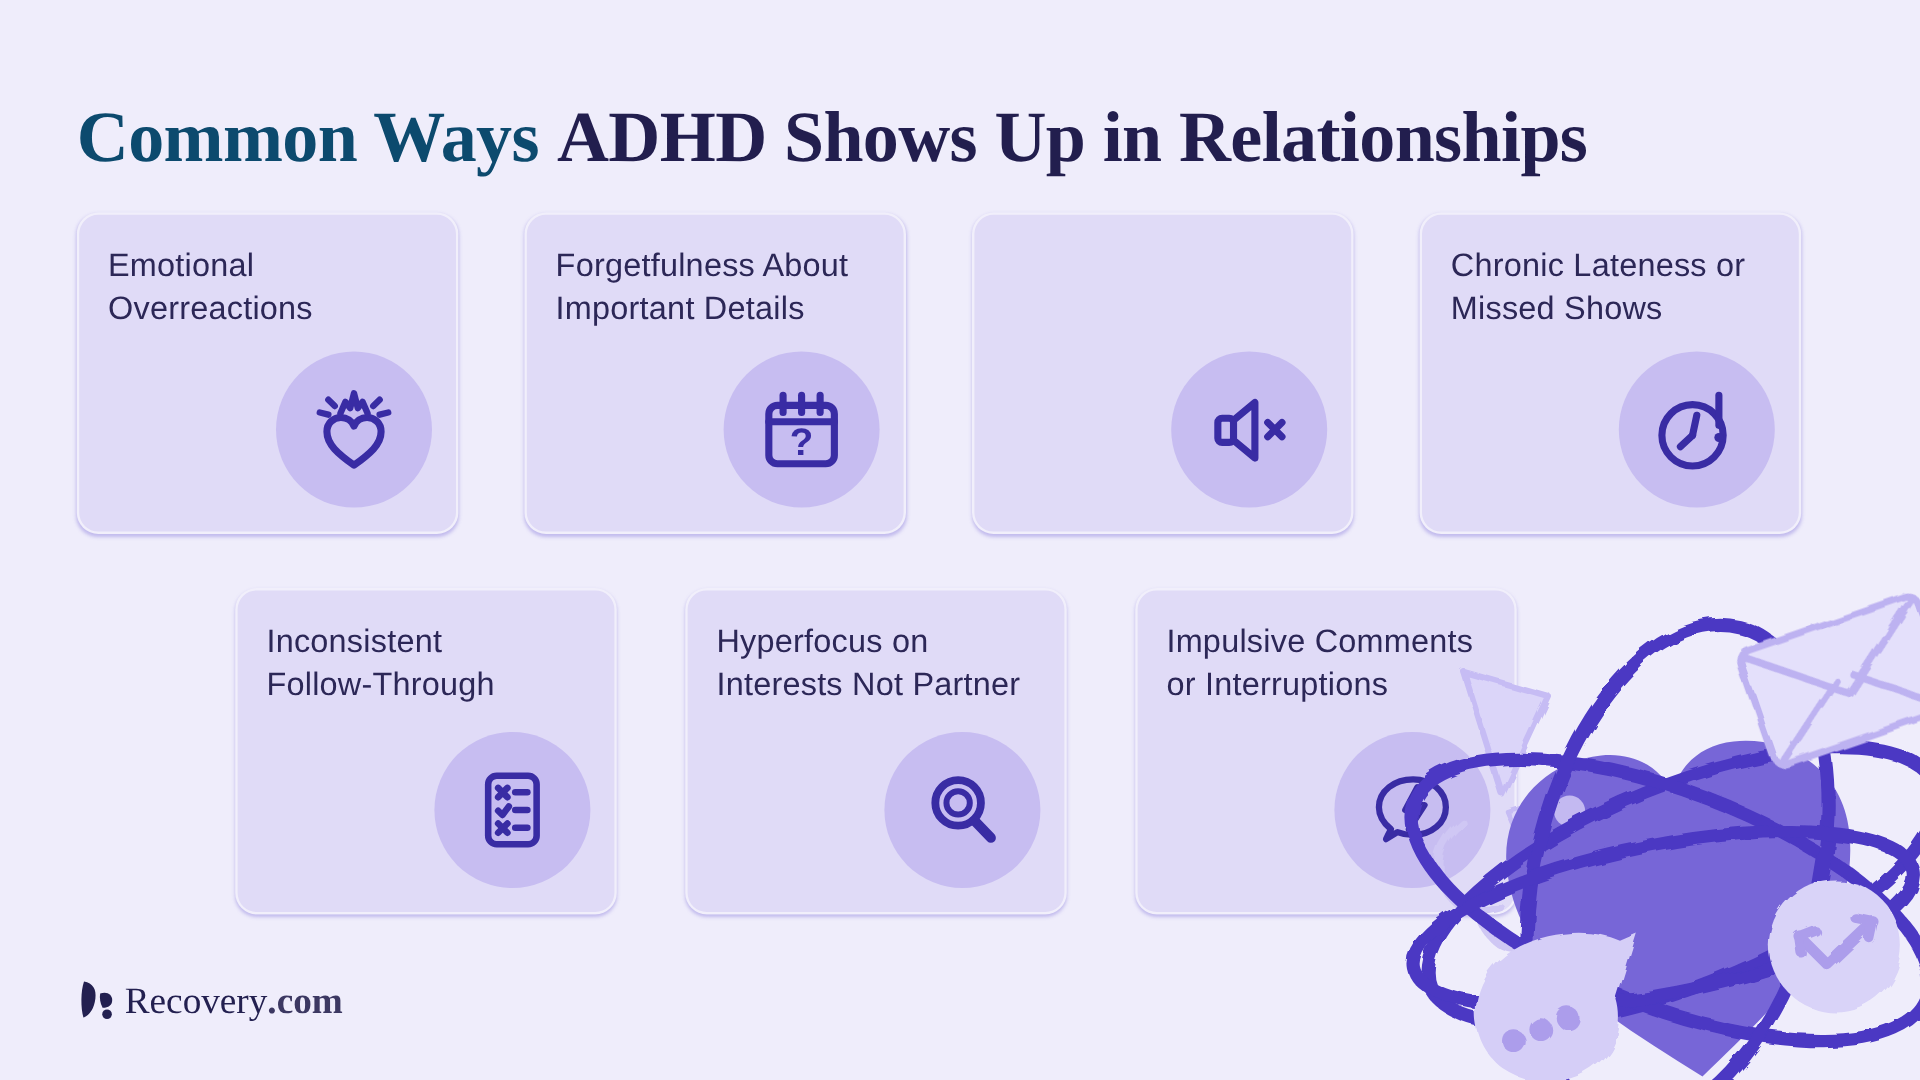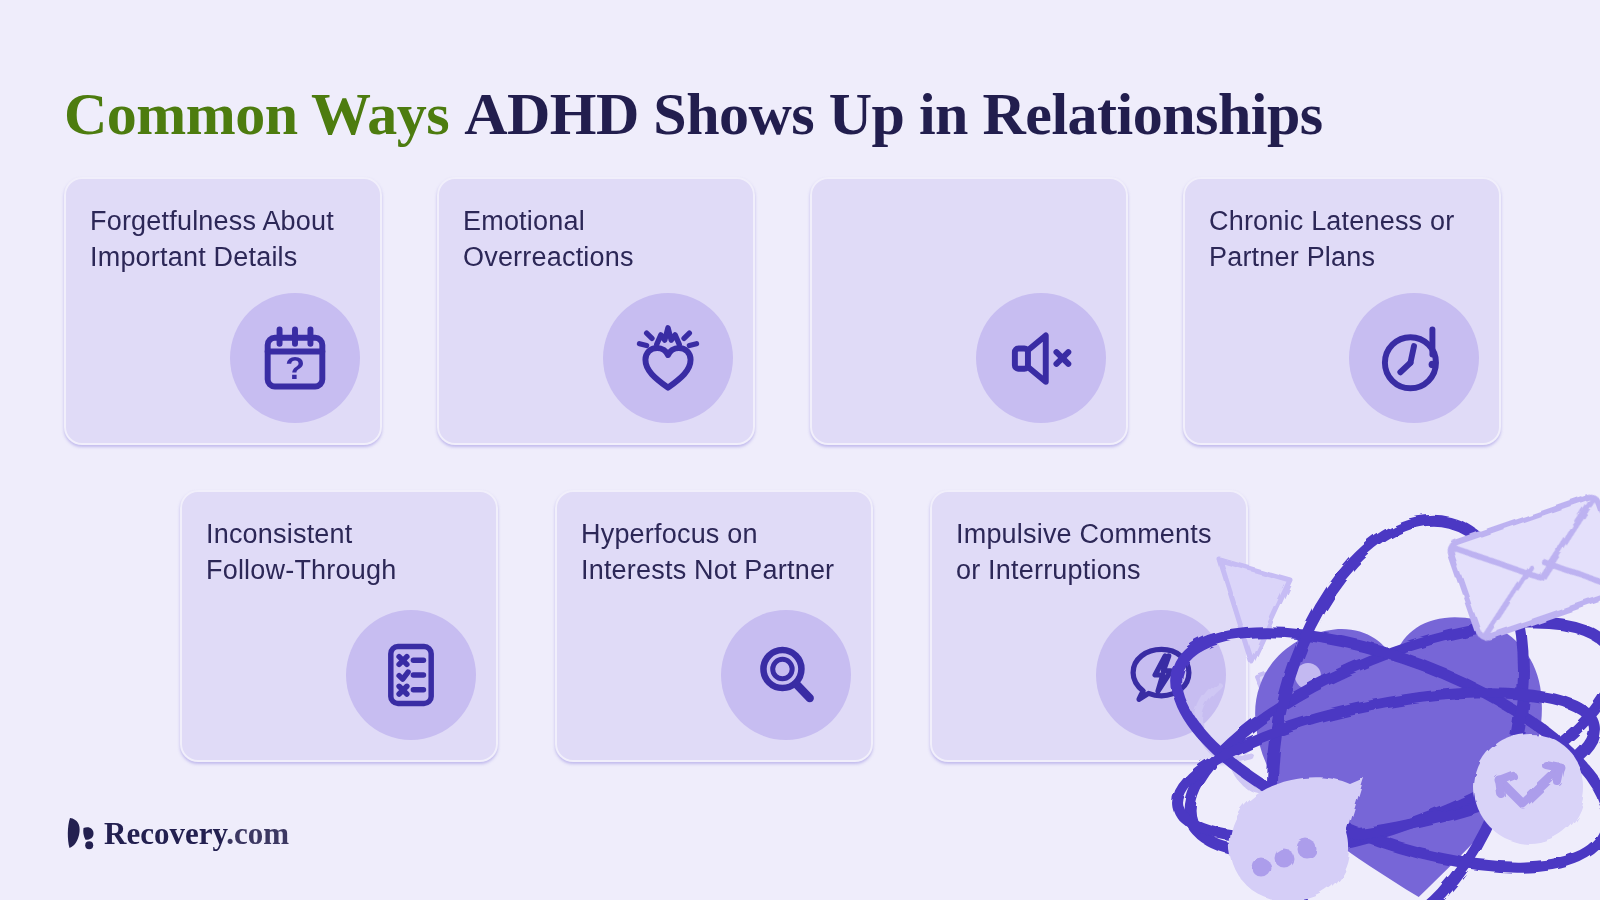--- a/index.html
+++ b/index.html
@@ -9,24 +9,24 @@
     background:#EFEDFB;
     overflow:hidden;
     font-family:"Liberation Sans", sans-serif;
   }
   h1.title{
     position:absolute;left:64px;top:80px;margin:0;
     font-family:"Liberation Serif", serif;
     font-size:60px;font-weight:700;letter-spacing:-0.5px;
     color:#221E4E;white-space:nowrap;
   }
-  h1.title .hl{color:#4d7c0f;margin-right:0.25em;}
+  h1.title .hl{color:#0c4a6e;margin-right:0.25em;}
   .row{position:absolute;display:flex;}
   .row1{left:64px;top:177px;gap:55px;}
-  .row2{left:180px;top:490px;gap:57px;}
+  .row2{left:196px;top:490px;gap:57px;}
   .card{
     position:relative;
     width:318px;height:268px;
     background:#E0DBF7;
     border:2px solid rgba(255,255,255,0.55);
     border-radius:18px;
     box-shadow:0 2px 3px rgba(110,92,212,0.35);
     box-sizing:border-box;
   }
   .row2 .card{height:272px;}
@@ -47,82 +47,82 @@
   }
   .brand{
     position:absolute;left:64px;top:816px;
     display:flex;align-items:center;gap:8px;
     color:#232050;
   }
   .brand-text{
     font-family:"Liberation Serif", serif;
     font-size:31px;line-height:1;
   }
-  .brand-text .bold{font-weight:700;margin-top:48px;}
+  .brand-text .bold{font-weight:400;margin-top:48px;}
   .brand-text .suffix{font-weight:700;color:#3C3862;}
 </style>
 </head>
 <body>
 
 <div class="page">
 
   <h1 class="title"><span class="hl">Common Ways</span><span>ADHD Shows Up in Relationships</span></h1>
 
   <div class="row row1">
-
-    <div class="card">
-      <p class="card-title">Forgetfulness About
-Important Details</p>
-      <div class="icon-circle">
-        <svg viewBox="0 0 64 64">
-          <g fill="none" stroke="#392CA4" stroke-width="5" stroke-linecap="round" stroke-linejoin="round">
-            <rect x="9" y="15" width="46" height="41" rx="6"></rect>
-            <line x1="9" y1="26.5" x2="55" y2="26.5"></line>
-            <line x1="19" y1="8" x2="19" y2="20"></line>
-            <line x1="32" y1="8" x2="32" y2="20"></line>
-            <line x1="45" y1="8" x2="45" y2="20"></line>
-          </g>
-          <text x="32" y="50" text-anchor="middle" font-family="Liberation Sans, sans-serif" font-size="27" font-weight="bold" fill="#392CA4">?</text>
-        </svg>
-      </div>
-    </div>
 
     <div class="card">
       <p class="card-title">Emotional
 Overreactions</p>
       <div class="icon-circle">
         <svg viewBox="0 0 64 64">
           <g fill="none" stroke="#392CA4" stroke-linecap="round" stroke-linejoin="round">
             <path stroke-width="5" d="M32 57 C 21 49 13 42.5 13 33.5 C 13 27.5 17.5 23.5 22.8 23.5 C 27 23.5 30.6 26.2 32 29.5 C 33.4 26.2 37 23.5 41.2 23.5 C 46.5 23.5 51 27.5 51 33.5 C 51 42.5 43 49 32 57 Z"></path>
             <path stroke-width="4.5" d="M22.5 20.5 L26 12.5 L29.3 17 L32 6.5 L34.7 17 L38 12.5 L41.5 20.5"></path>
             <line stroke-width="4.5" x1="14" y1="11" x2="18.5" y2="15.5"></line>
             <line stroke-width="4.5" x1="50" y1="11" x2="45.5" y2="15.5"></line>
             <line stroke-width="4.5" x1="8" y1="20" x2="14" y2="21.5"></line>
             <line stroke-width="4.5" x1="56" y1="20" x2="50" y2="21.5"></line>
           </g>
         </svg>
       </div>
     </div>
 
     <div class="card">
+      <p class="card-title">Forgetfulness About
+Important Details</p>
+      <div class="icon-circle">
+        <svg viewBox="0 0 64 64">
+          <g fill="none" stroke="#392CA4" stroke-width="5" stroke-linecap="round" stroke-linejoin="round">
+            <rect x="9" y="15" width="46" height="41" rx="6"></rect>
+            <line x1="9" y1="26.5" x2="55" y2="26.5"></line>
+            <line x1="19" y1="8" x2="19" y2="20"></line>
+            <line x1="32" y1="8" x2="32" y2="20"></line>
+            <line x1="45" y1="8" x2="45" y2="20"></line>
+          </g>
+          <text x="32" y="50" text-anchor="middle" font-family="Liberation Sans, sans-serif" font-size="27" font-weight="bold" fill="#392CA4">?</text>
+        </svg>
+      </div>
+    </div>
+
+    <div class="card">
       <div class="icon-circle">
         <svg viewBox="0 0 64 64">
           <g fill="none" stroke="#392CA4" stroke-width="5" stroke-linecap="round" stroke-linejoin="round">
             <rect x="10" y="24" width="11" height="17" rx="3"></rect>
             <path d="M21 25.5 L36 13 L36 52 L21 39.5"></path>
             <line x1="45" y1="27" x2="55" y2="37"></line>
             <line x1="55" y1="27" x2="45" y2="37"></line>
           </g>
         </svg>
       </div>
     </div>
 
     <div class="card">
       <p class="card-title">Chronic Lateness or
-Partner Plans</p>
+Missed Shows</p>
       <div class="icon-circle">
         <svg viewBox="0 0 64 64">
           <g fill="none" stroke="#392CA4" stroke-width="5" stroke-linecap="round" stroke-linejoin="round">
             <circle cx="29" cy="36" r="21.5"></circle>
             <path d="M29 36 L32 22"></path>
             <path d="M29 36 L20.5 44"></path>
             <line x1="47.5" y1="8" x2="47.5" y2="29"></line>
           </g>
           <circle cx="47.5" cy="37.5" r="3.2" fill="#392CA4"></circle>
         </svg>

